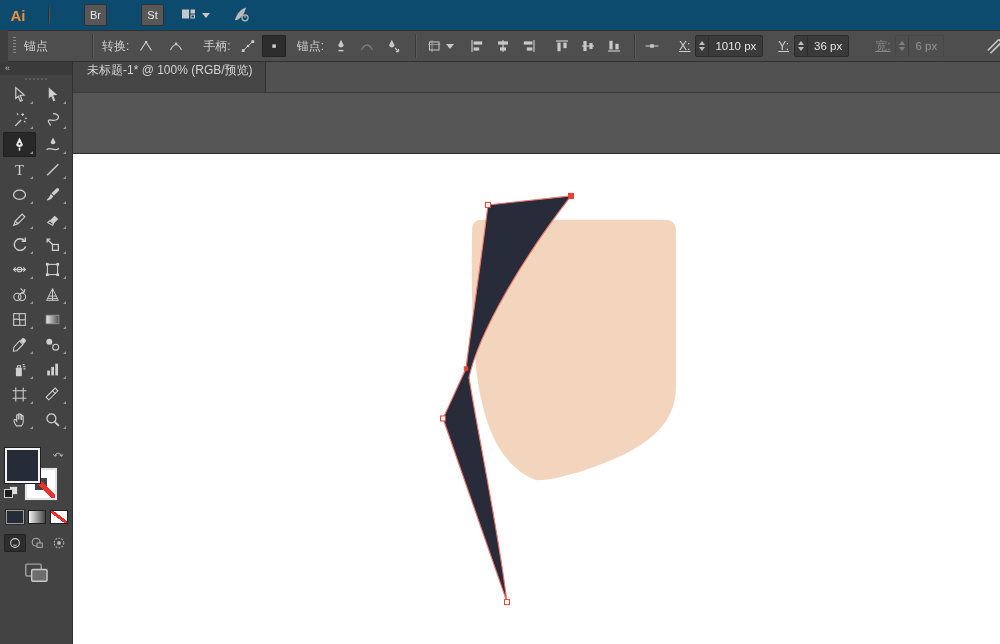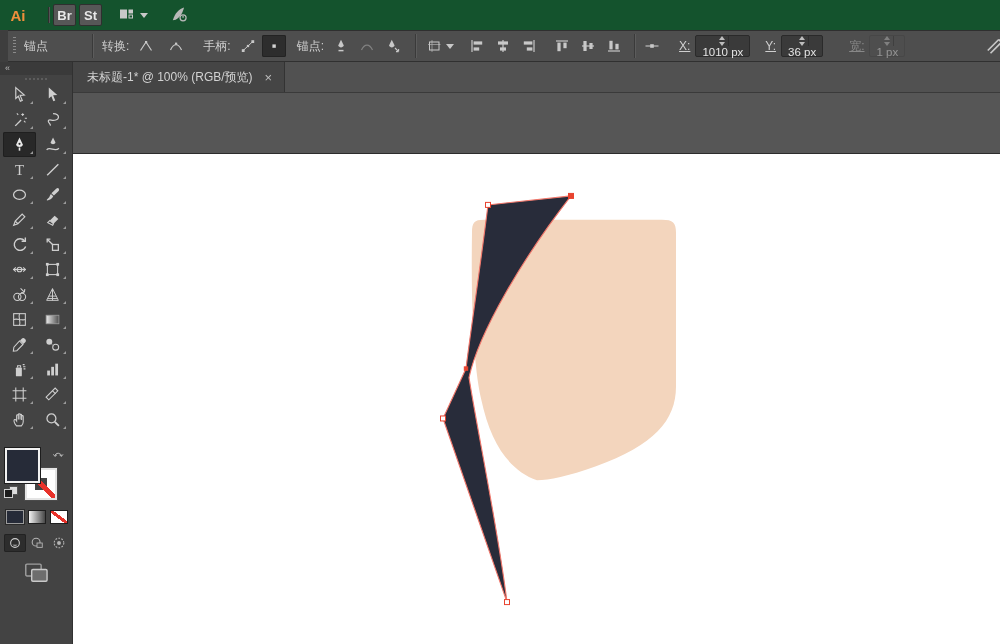--- a/index.html
+++ b/index.html
@@ -2,48 +2,48 @@
 <html><head>
 <meta charset="utf-8">
 <style>
   html,body{margin:0;padding:0;}
   body{width:1000px;height:644px;overflow:hidden;background:#3e3e3e;
        font-family:"Liberation Sans","DejaVu Sans",sans-serif;
        -webkit-font-smoothing:antialiased;}
   .app{position:relative;width:1000px;height:644px;}
 
   
-  .menubar{position:absolute;top:0;left:0;right:0;height:30px;background:#14532d;
+  .menubar{position:absolute;top:0;left:0;right:0;height:30px;background:#0c4a6e;
            display:flex;align-items:center;color:#d8d8d8;font-size:12.5px;}
   .logo{width:36px;text-align:center;color:#ef8f3c;font-weight:bold;font-size:15px;}
   .menu-item{padding:0 13px;line-height:30px;cursor:default;white-space:nowrap;}
   .vsep{width:1px;height:16px;background:#2e2e2e;border-right:1px solid #555;margin-left:12px;}
   .sq-btn{width:21px;height:20px;background:#575757;border:1px solid #2f2f2f;border-radius:2px;
-          color:#e8e8e8;font-size:13px;display:flex;align-items:center;justify-content:center;
-          margin-left:3px;font-weight:bold;}
+          color:#e8e8e8;font-size:11px;display:flex;align-items:center;justify-content:center;
+          margin-left:34px;}
   .ws-switch{display:flex;align-items:center;margin-left:16px;gap:5px;}
   .chev{width:0;height:0;border-left:4px solid transparent;border-right:4px solid transparent;
         border-top:5px solid #c8c8c8;}
   .cslive{margin-left:22px;display:flex;align-items:center;}
 
   
   .controlbar{position:absolute;top:30px;left:8px;right:0;height:32px;background:#4e4e4e;
               border-top:1px solid #2f2f2f;border-bottom:1px solid #303030;
               display:flex;align-items:center;color:#cfcfcf;font-size:12px;box-sizing:border-box;}
   .grip{width:3px;height:18px;margin-left:5px;
         background-image:repeating-linear-gradient(#8a8a8a 0 1px,transparent 1px 3px);}
   .cb-label{margin-left:8px;white-space:nowrap;}
   .cb-sep{width:1px;height:24px;background:#3a3a3a;border-right:1px solid #5c5c5c;}
   .icon-btn{width:24px;height:22px;border-radius:2px;display:flex;align-items:center;
             justify-content:center;}
   .icon-btn.pressed{background:#2d2d2d;box-shadow:inset 0 0 0 1px #232323;}
   .icon-btn.dim{opacity:.42;}
   .icon-btn svg{width:16px;height:16px;}
   .field{display:flex;align-items:center;height:20px;background:#3a3a3a;border:1px solid #2a2a2a;
-         border-radius:2px;margin-left:5px;flex-direction:column;}
+         border-radius:2px;margin-left:5px;}
   .spin{width:12px;height:100%;display:flex;flex-direction:column;align-items:center;
         justify-content:center;gap:2px;border-right:1px solid #2e2e2e;}
   .spin i{display:block;width:0;height:0;border-left:3.5px solid transparent;border-right:3.5px solid transparent;}
   .spin .up{border-bottom:4px solid #bdbdbd;}
   .spin .dn{border-top:4px solid #bdbdbd;}
   .field .val{padding:0 6px;font-size:11.5px;color:#e4e4e4;white-space:nowrap;}
   .xy-label{margin-left:15px;text-decoration:underline;}
   .dimmed{opacity:.45;}
   .edge-icon{margin-left:auto;margin-right:-7px;}
 
@@ -86,21 +86,21 @@
   .modes-row{position:absolute;left:0;top:472px;width:73px;display:flex;padding-left:4px;box-sizing:border-box;}
   .mode-btn{width:22px;height:18px;display:flex;align-items:center;justify-content:center;border-radius:2px;}
   .mode-btn.pressed{background:#2d2d2d;box-shadow:inset 0 0 0 1px #222;}
   .mode-btn svg{width:14px;height:14px;}
   .screen-mode{position:absolute;left:24px;top:500px;}
 
   
   .doc-area{flex:1;display:flex;flex-direction:column;background:#565656;min-width:0;}
   .tabstrip{height:30px;background:#515151;border-bottom:1px solid #3a3a3a;display:flex;flex:none;}
   .tab{background:#454545;display:flex;align-items:center;gap:12px;padding:0 12px 0 14px;
-       color:#d2d2d2;font-size:12px;border-right:1px solid #333;white-space:nowrap;}
+       color:#d2d2d2;font-size:12px;border-right:1px solid #333;white-space:nowrap;flex-direction:column;}
   .tab-close{color:#bdbdbd;font-size:13px;line-height:1;}
   .pasteboard{height:60px;background:#565656;flex:none;}
   .canvas{flex:1;background:#ffffff;border-top:1px solid #2c2c2c;position:relative;}
   .canvas svg.art{position:absolute;left:0;top:0;width:100%;height:100%;display:block;}
 </style>
 </head>
 <body>
 
 <div class="app">
 
@@ -251,21 +251,21 @@
           <i class="dn"></i>
         </span>
       <span class="val">36 px</span>
     </div>
     <span class="cb-label xy-label dimmed" style="margin-left:26px">宽:</span>
     <div class="field dimmed" style="background:transparent;border-color:#3f3f3f">
       <span class="spin">
           <i class="up"></i>
           <i class="dn"></i>
         </span>
-      <span class="val">1 px</span>
+      <span class="val">6 px</span>
     </div>
     <div class="edge-icon">
       <svg width="22" height="22" viewBox="0 0 16 16">
         <path d="M2 12 L10 4 M10 4 l2.5 2.5 M4 14 l8 -8" stroke="#c8c8c8" stroke-width="1.2" fill="none"></path>
         <path d="M12.5 2 L15.5 5" stroke="#c8c8c8" stroke-width="2" fill="none"></path>
       </svg>
     </div>
   </div>
 
   <div class="main">

